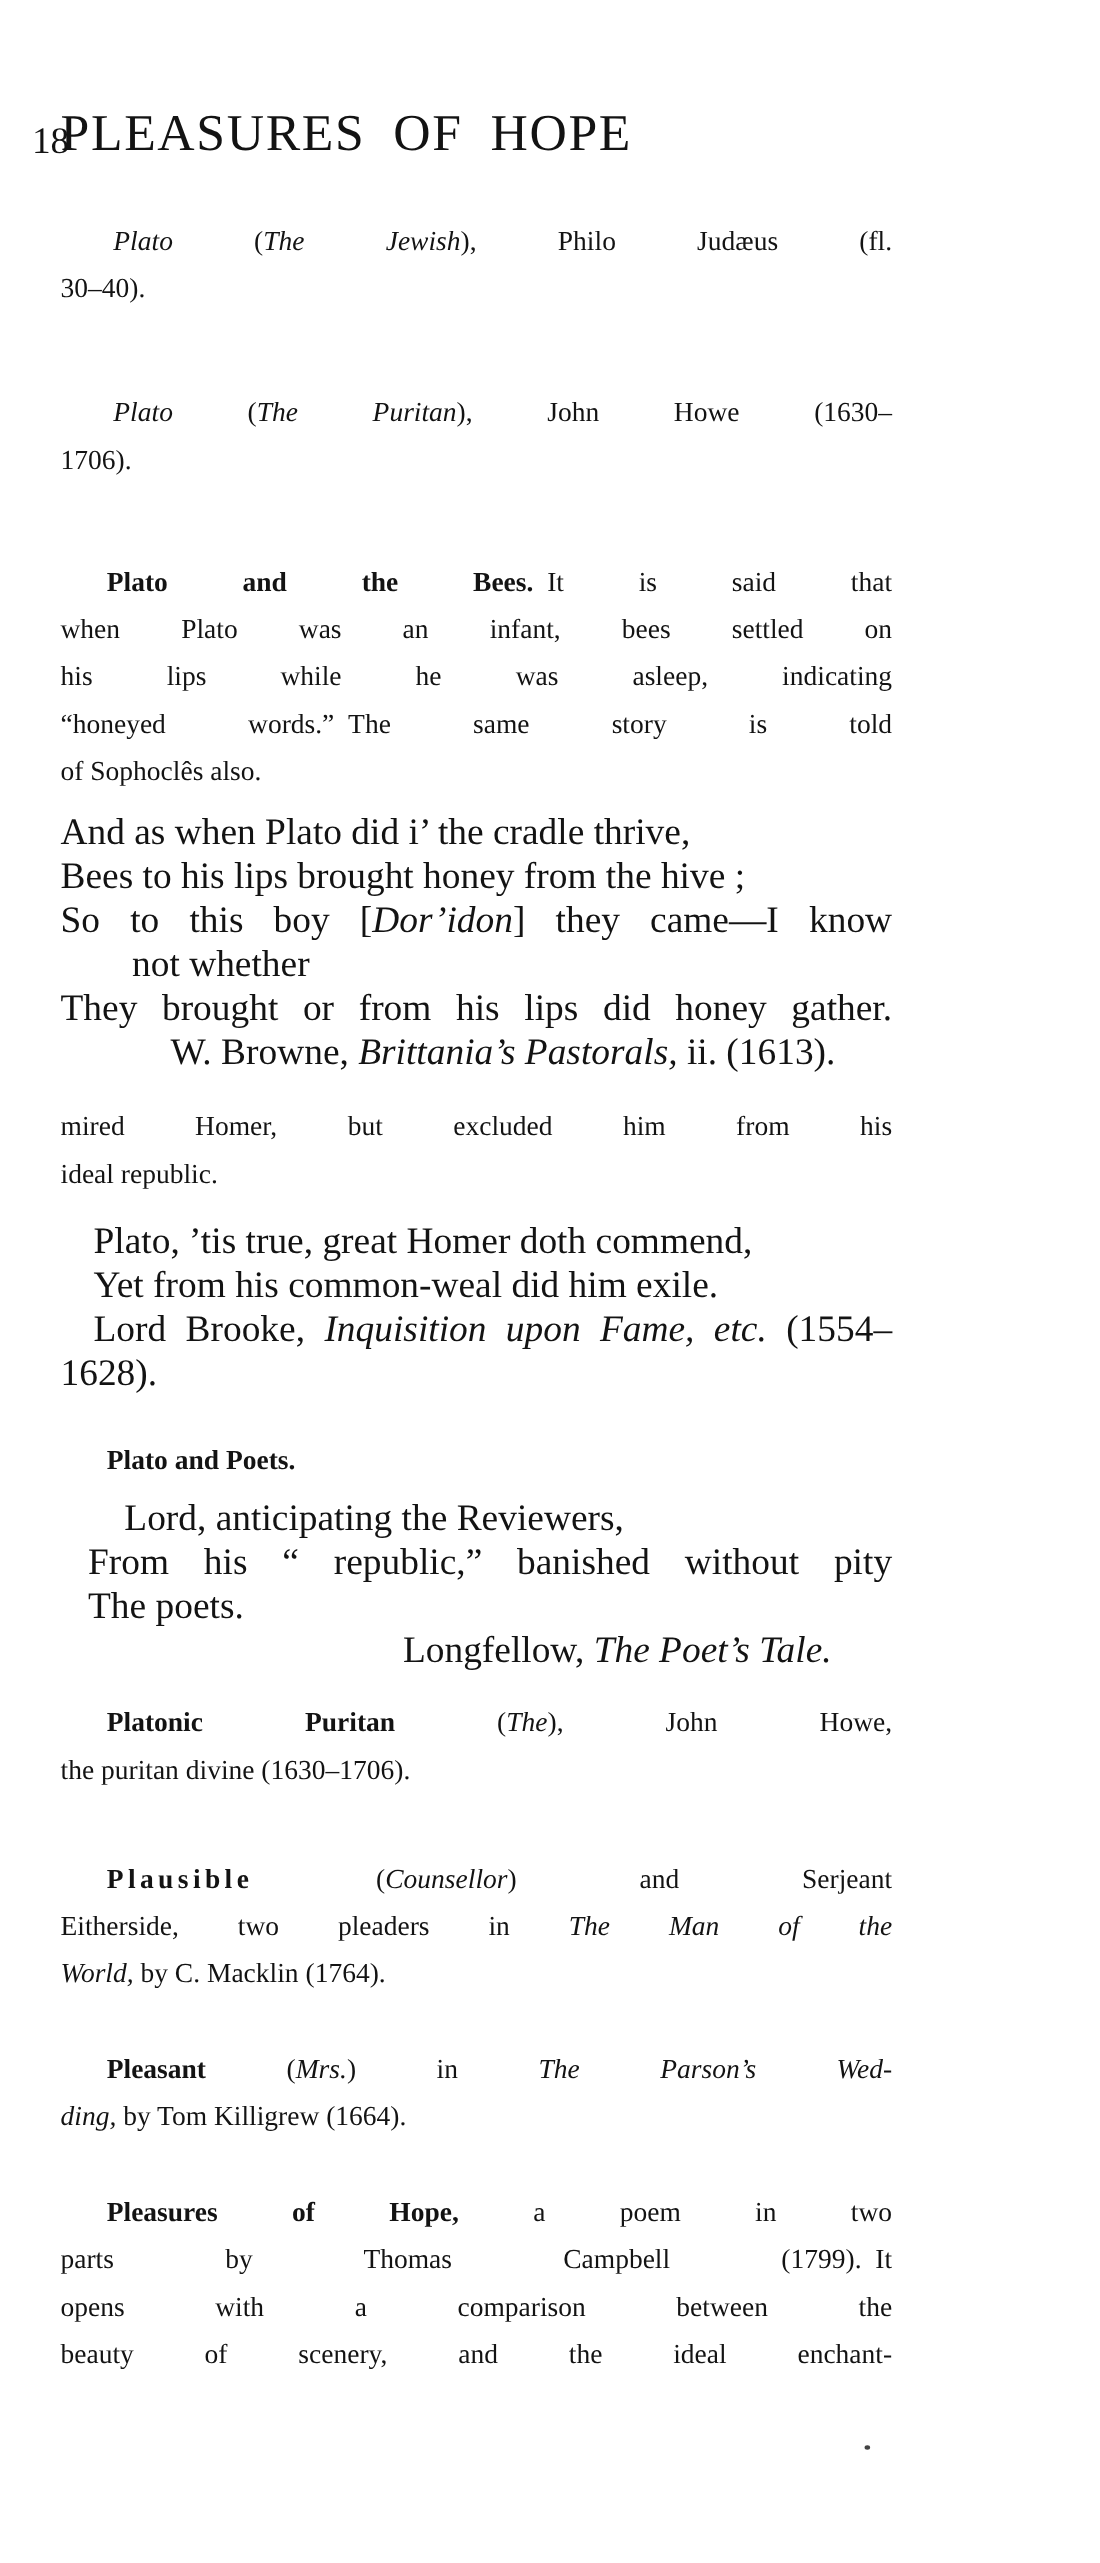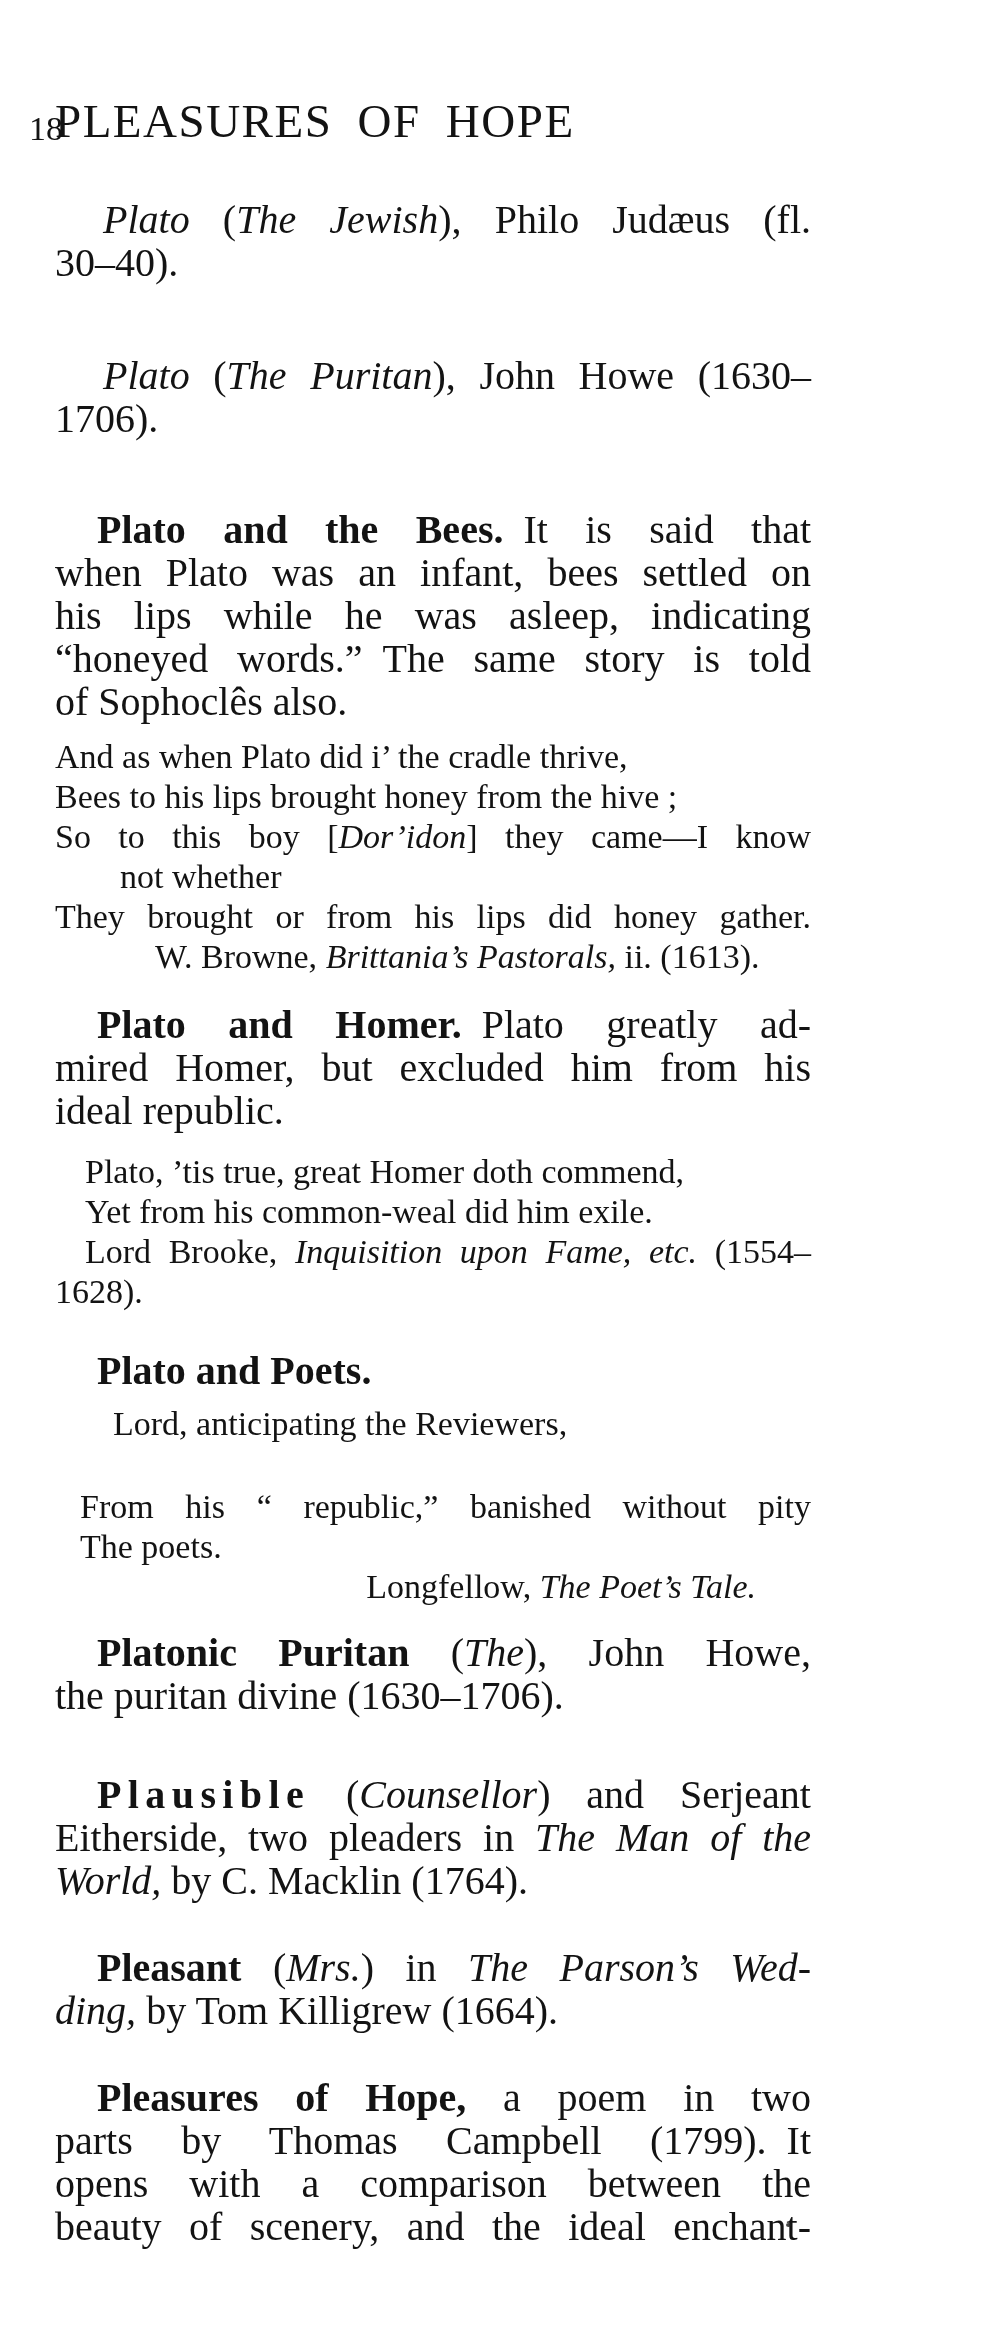--- a/index.html
+++ b/index.html
@@ -33,21 +33,21 @@
   .running-head {
     position: absolute;
     left: 0;
     right: 0;
     bottom: 0;
     text-align: left;
     font-size: 47px;
     letter-spacing: 1.5px;
     word-spacing: 12px;
   }
-  .entry.main  { font-size: 40px; line-height: 43px; }
+  .entry.main  { font-size: 25px; line-height: 43px; }
   .entry.small { font-size: 34px; line-height: 40px; }
   .line { text-rendering: optimizeLegibility; }
   .line.just {
     text-align: justify;
     text-align-last: justify;
     text-justify: inter-word;
   }
   .line.right { text-align: right; }
   .seg-n { font-style: normal; }
   .seg-i { font-style: italic; }
@@ -90,36 +90,35 @@
       </section>
       <section class="entry small" style="margin-top: 14px;">
         <div class="line"><span class="seg-n">And as when Plato did i’ the cradle thrive,</span></div>
         <div class="line"><span class="seg-n">Bees to his lips brought honey from the hive ;</span></div>
         <div class="line just"><span class="seg-n">So to this boy [</span><span class="seg-i">Dor’idon</span><span class="seg-n">] they came—I know</span></div>
         <div class="line" style="padding-left: 65px;"><span class="seg-n">not whether</span></div>
         <div class="line just"><span class="seg-n">They brought or from his lips did honey gather.</span></div>
         <div class="line" style="padding-left: 100px;"><span class="seg-n">W. Browne, </span><span class="seg-i">Brittania’s Pastorals,</span><span class="seg-n"> ii. (1613).</span></div>
       </section>
       <section class="entry main" style="margin-top: 26px;">
-        <div class="line just" style="padding-left: 42px;"><span class="seg-b">Plato and Homer.</span><span class="seg-n"> Plato greatly ad-</span></div>
         <div class="line just"><span class="seg-n">mired Homer, but excluded him from his</span></div>
         <div class="line"><span class="seg-n">ideal republic.</span></div>
       </section>
       <section class="entry small" style="margin-top: 20px;">
         <div class="line" style="padding-left: 30px;"><span class="seg-n">Plato, ’tis true, great Homer doth commend,</span></div>
         <div class="line" style="padding-left: 30px;"><span class="seg-n">Yet from his common-weal did him exile.</span></div>
         <div class="line just" style="padding-left: 30px;"><span class="seg-n">Lord Brooke, </span><span class="seg-i">Inquisition upon Fame, etc.</span><span class="seg-n"> (1554–</span></div>
         <div class="line"><span class="seg-n">1628).</span></div>
       </section>
       <section class="entry main" style="margin-top: 37px;">
         <div class="line" style="padding-left: 42px;"><span class="seg-b">Plato and Poets.</span></div>
       </section>
       <section class="entry small" style="margin-top: 12px;">
         <div class="line" style="padding-left: 58px;"><span class="seg-n">Lord, anticipating the Reviewers,</span></div>
-        <div class="line just" style="padding-left: 25px; margin-top: 43px;"><span class="seg-n">From his “ republic,” banished without pity</span></div>
+        <div class="line just" style="padding-left: 25px;"><span class="seg-n">From his “ republic,” banished without pity</span></div>
         <div class="line" style="padding-left: 25px;"><span class="seg-n">The poets.</span></div>
         <div class="line right" style="padding-right: 55px;"><span class="seg-n">Longfellow, </span><span class="seg-i">The Poet’s Tale.</span></div>
       </section>
       <section class="entry main" style="margin-top: 24px;">
         <div class="line just" style="padding-left: 42px;"><span class="seg-b">Platonic Puritan</span><span class="seg-n"> (</span><span class="seg-i">The</span><span class="seg-n">), John Howe,</span></div>
         <div class="line"><span class="seg-n">the puritan divine (1630–1706).</span></div>
       </section>
       <section class="entry main" style="margin-top: 56px;">
         <div class="line just" style="padding-left: 42px;"><span class="seg-bs">Plausible</span><span class="seg-n"> (</span><span class="seg-i">Counsellor</span><span class="seg-n">) and Serjeant</span></div>
         <div class="line just"><span class="seg-n">Eitherside, two pleaders in </span><span class="seg-i">The Man of the</span></div>

